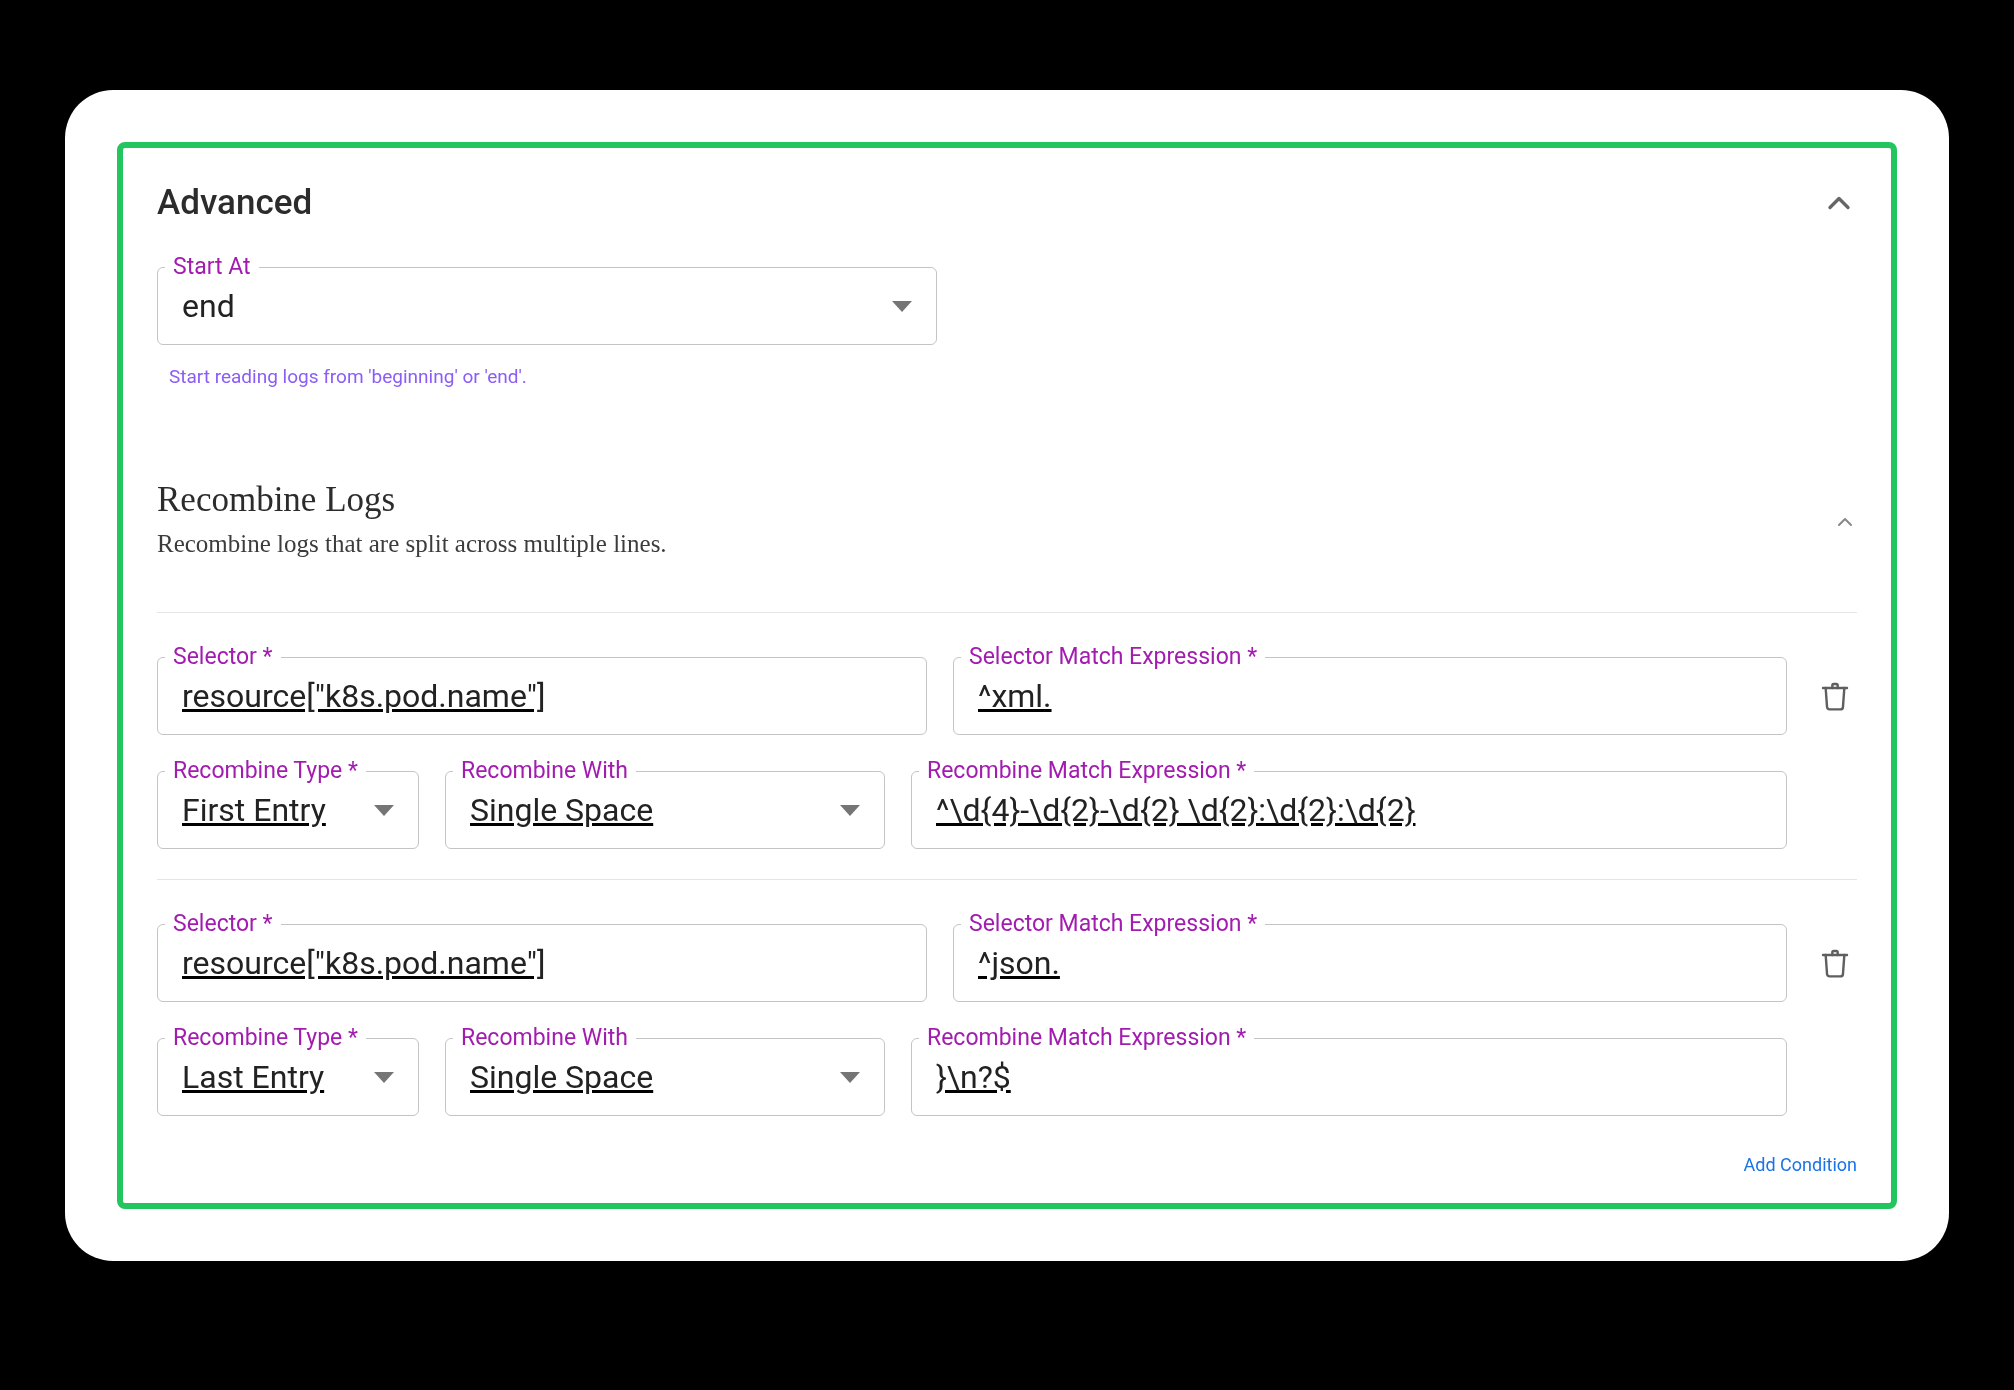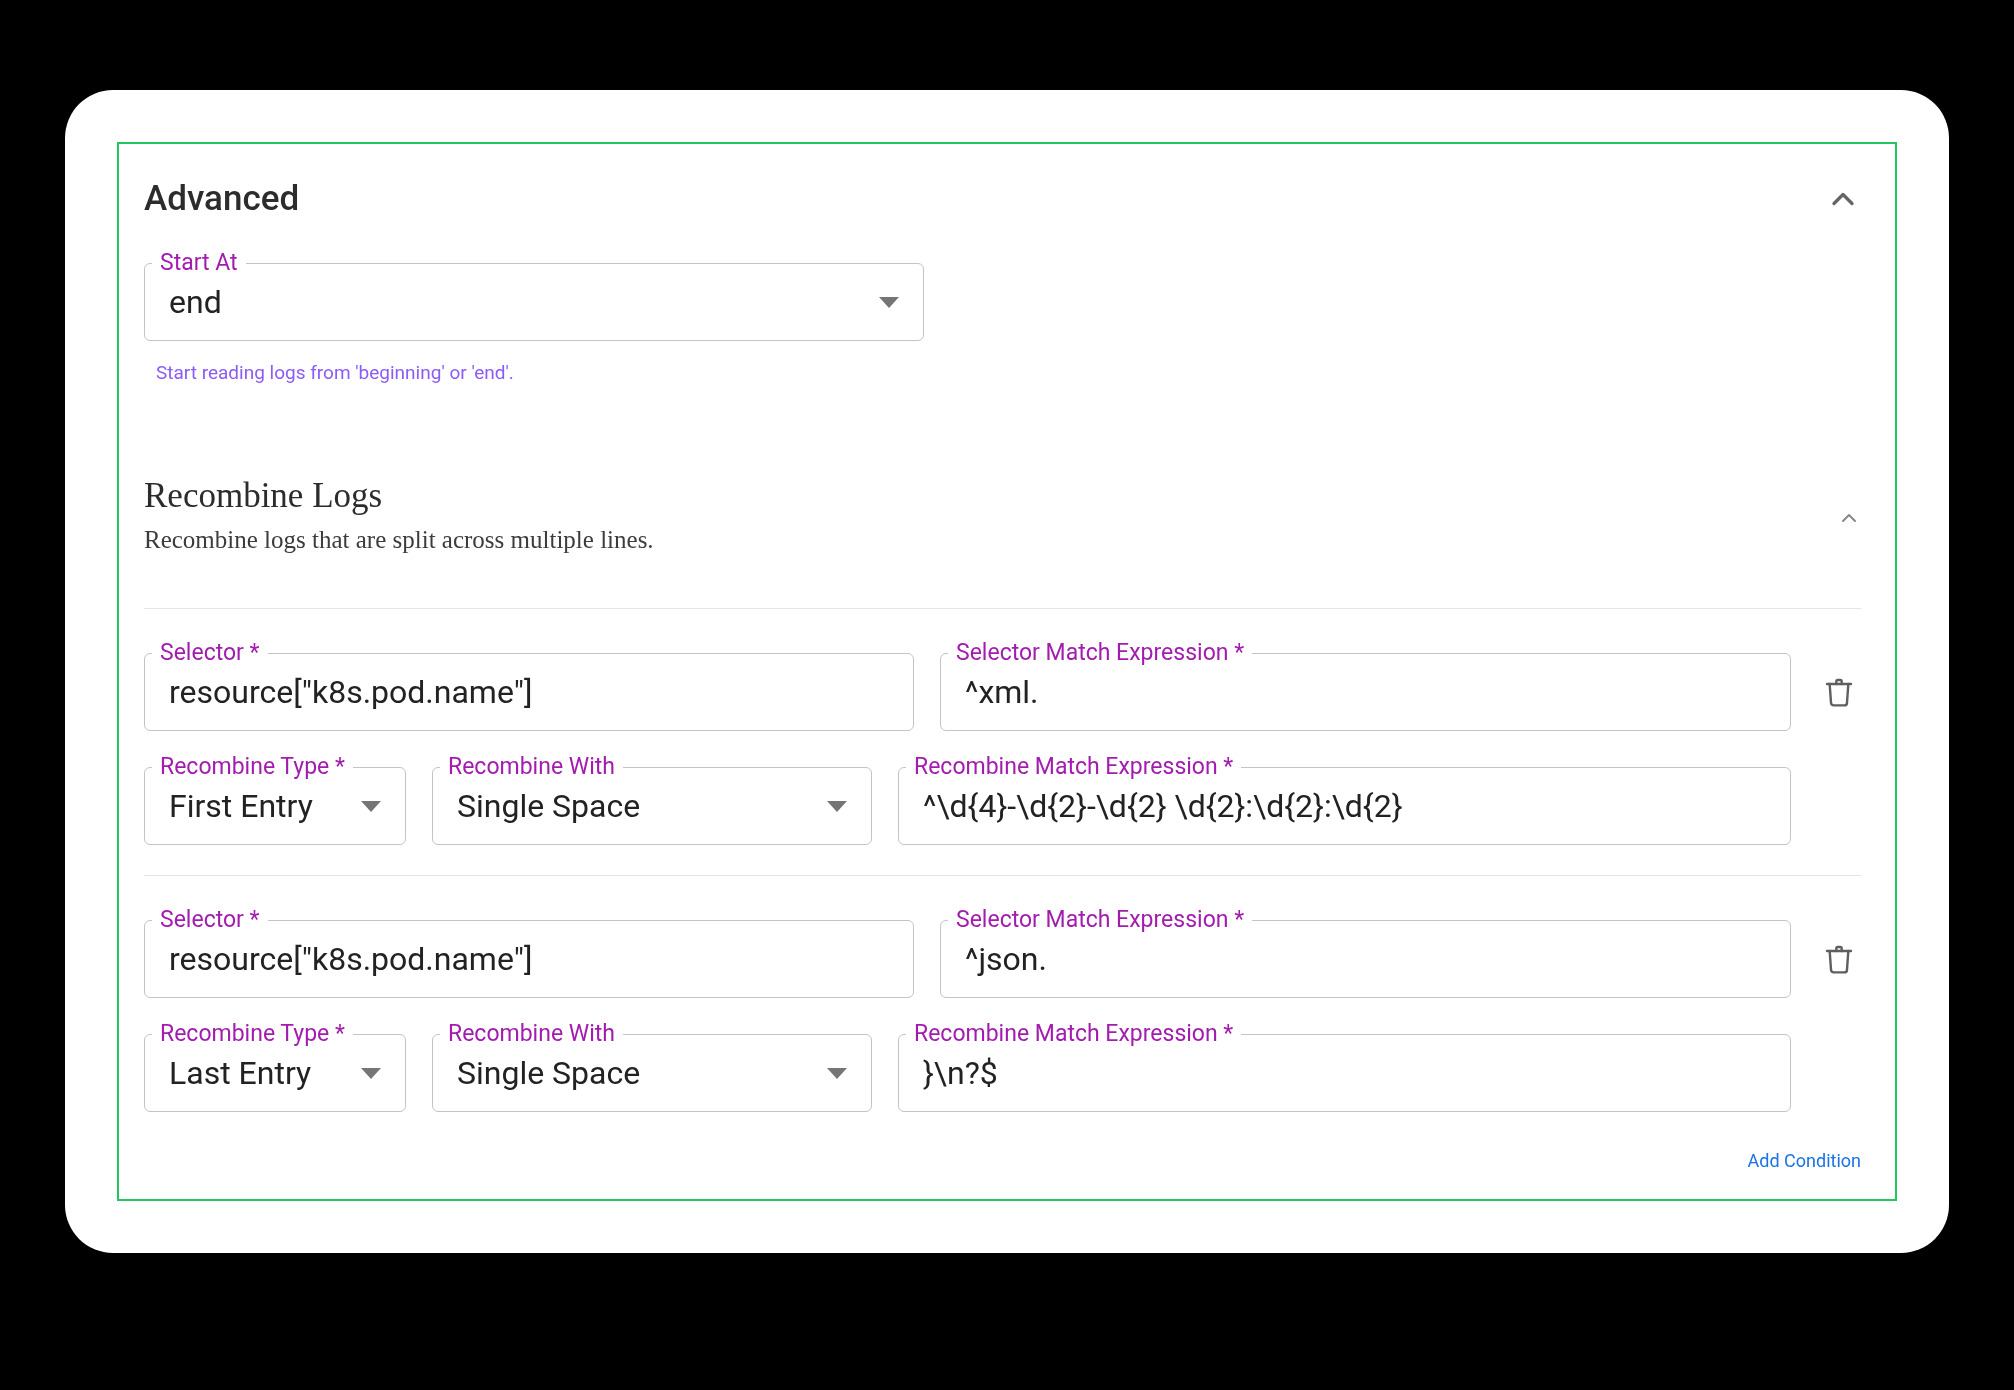--- a/index.html
+++ b/index.html
@@ -18,23 +18,23 @@
       padding: 90px 65px;
     }
     .card {
       background: #fff;
       border-radius: 48px;
       width: 100%;
       padding: 52px;
       box-shadow: 0 4px 16px rgba(0,0,0,0.1);
     }
     .panel {
-      border: 2px solid #22c55e;
-      border-radius: 0;
-      padding: 34px 34px 28px 25px;
+      border: 6px solid #22c55e;
+      border-radius: 8px;
+      padding: 34px 34px 28px 34px;
     }
     .section-header {
       display: flex;
       justify-content: space-between;
       align-items: center;
     }
     .section-title {
       font-size: 35px;
       font-weight: 500;
       color: #2c2c2c;
@@ -107,20 +107,21 @@
       margin-top: 10px;
     }
     .small-chevron { color:#888; margin-top:30px; }
     .divider {
       border: none;
       border-top: 1px solid #e5e5e5;
       margin-top: 54px;
     }
     .condition-block {
       padding-top: 8px;
+      text-decoration: underline;
     }
     .row {
       display: flex;
       gap: 26px;
       align-items: center;
     }
     .row .field-wrap { margin-top: 36px; }
     .col-selector { width: 770px; }
     .col-selector-match { flex: 1; }
     .col-rtype { width: 262px; }

